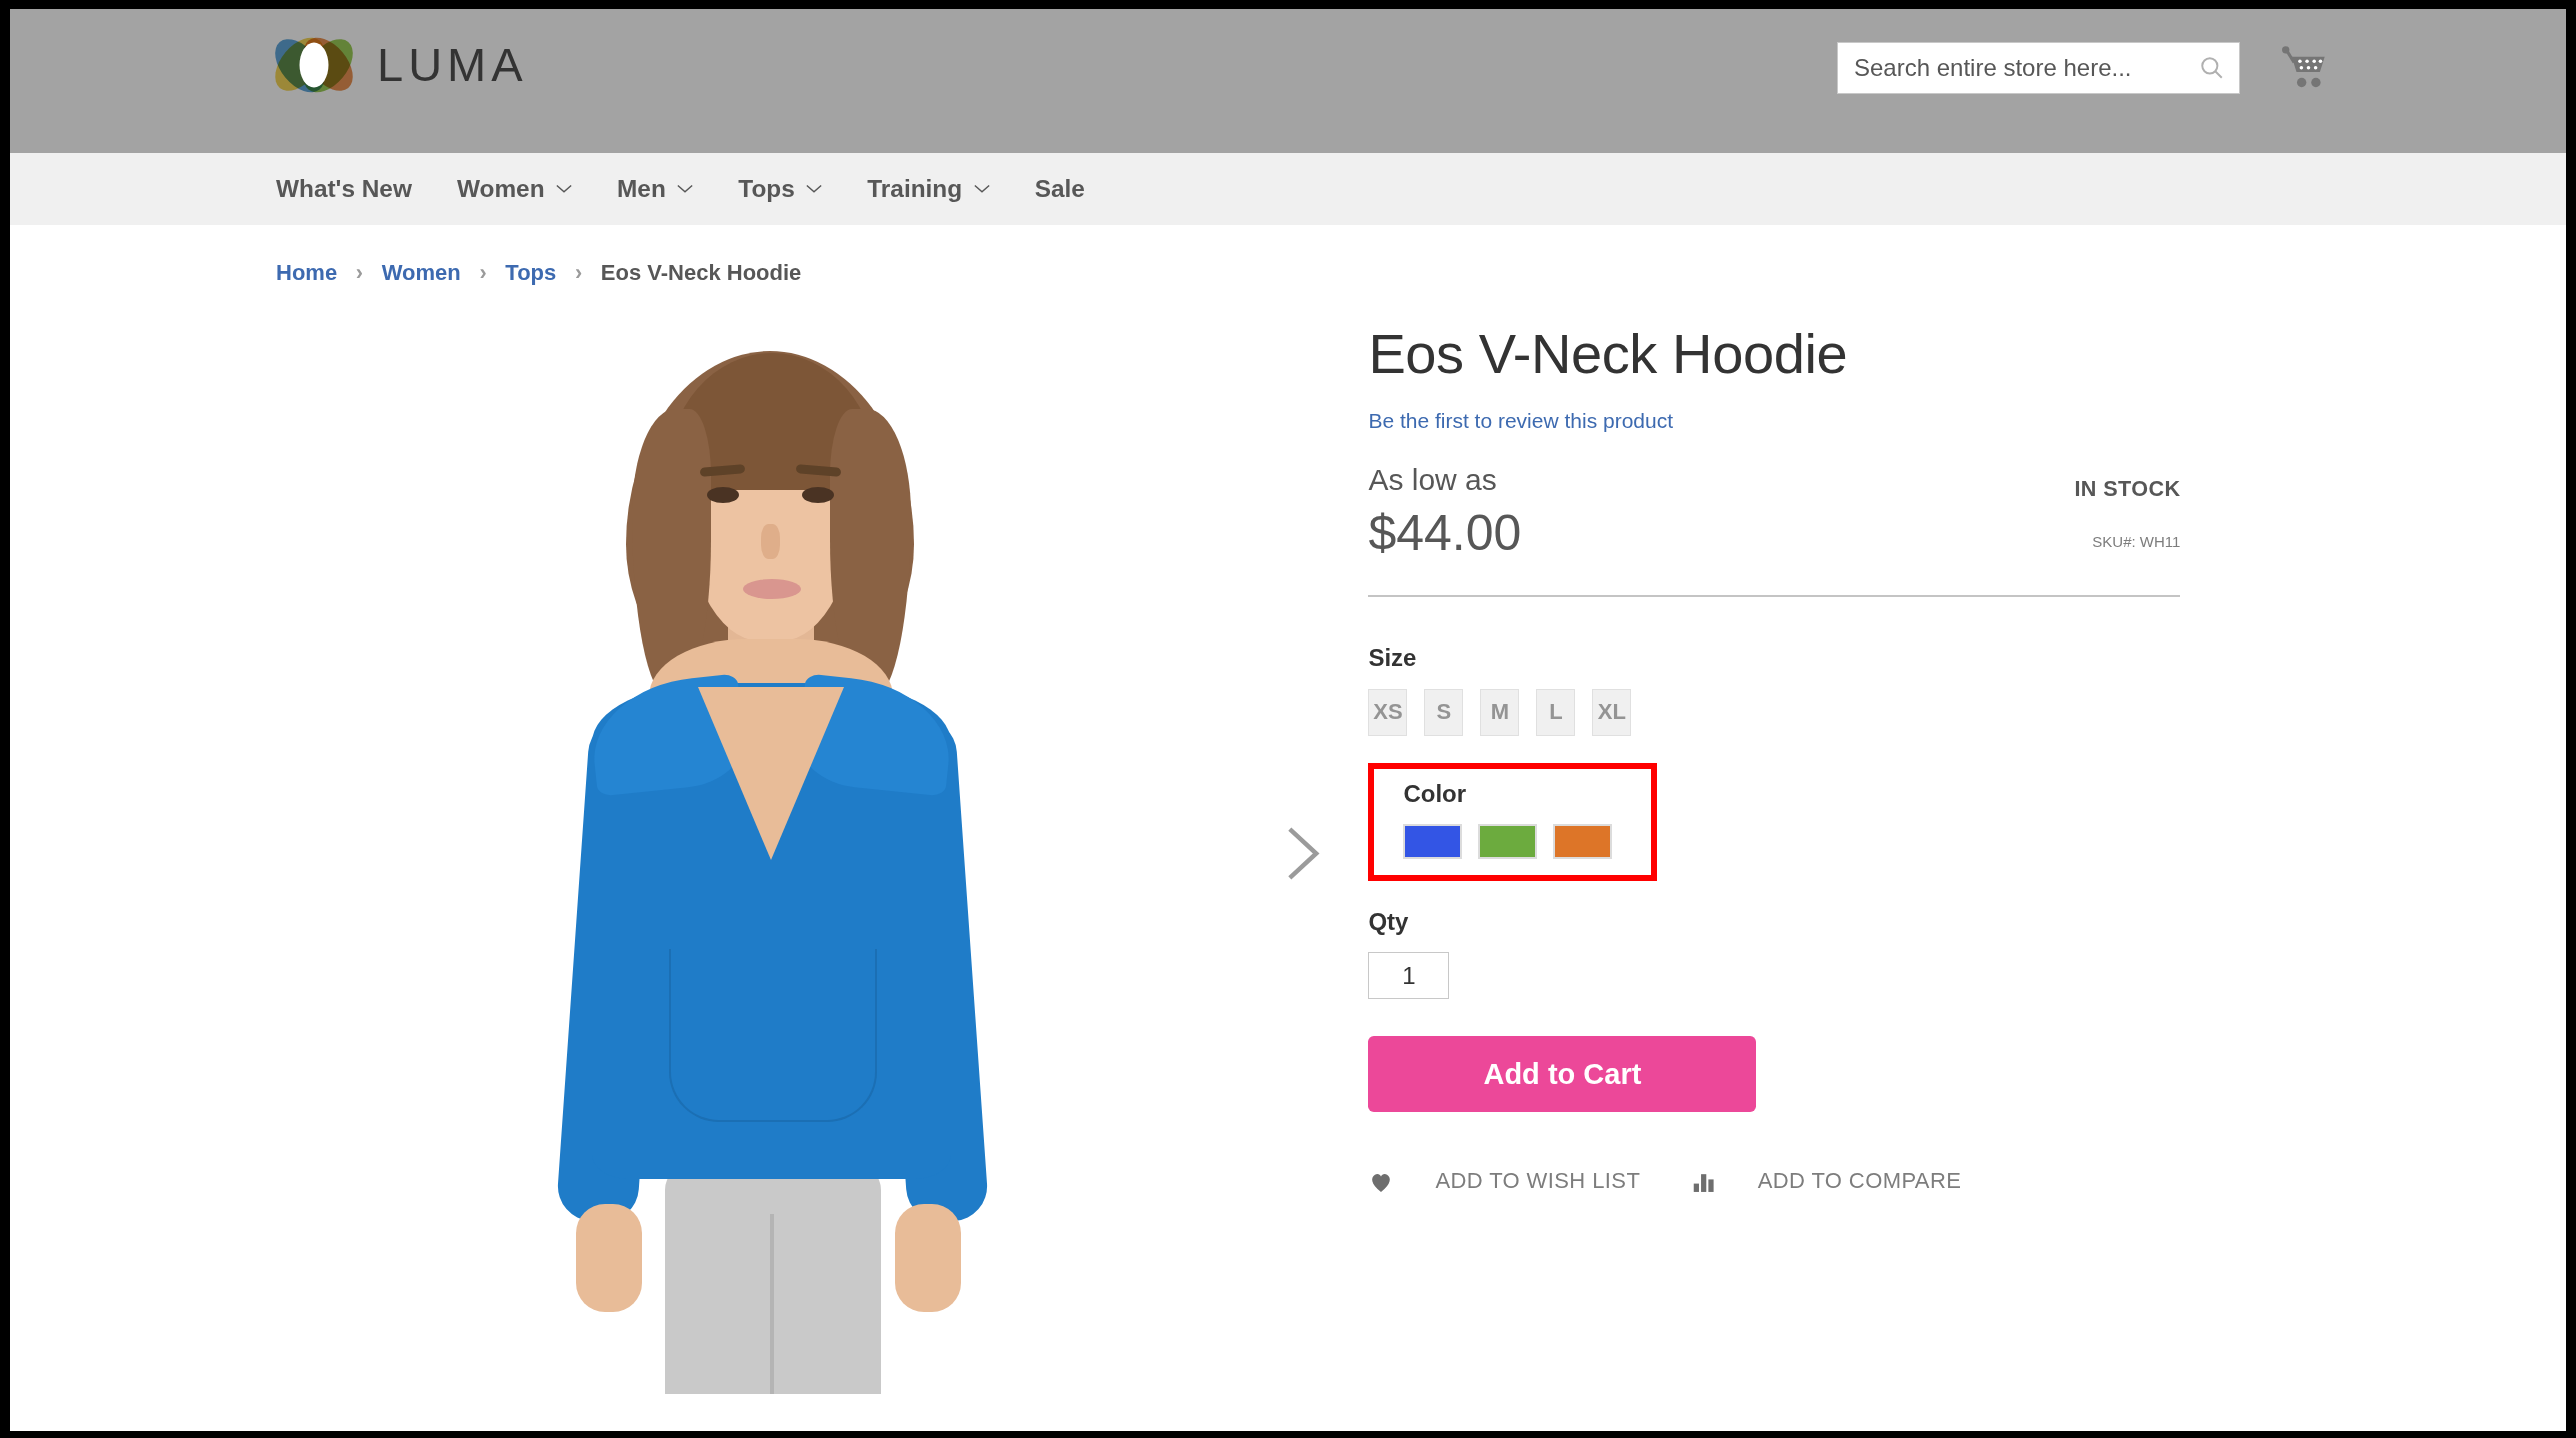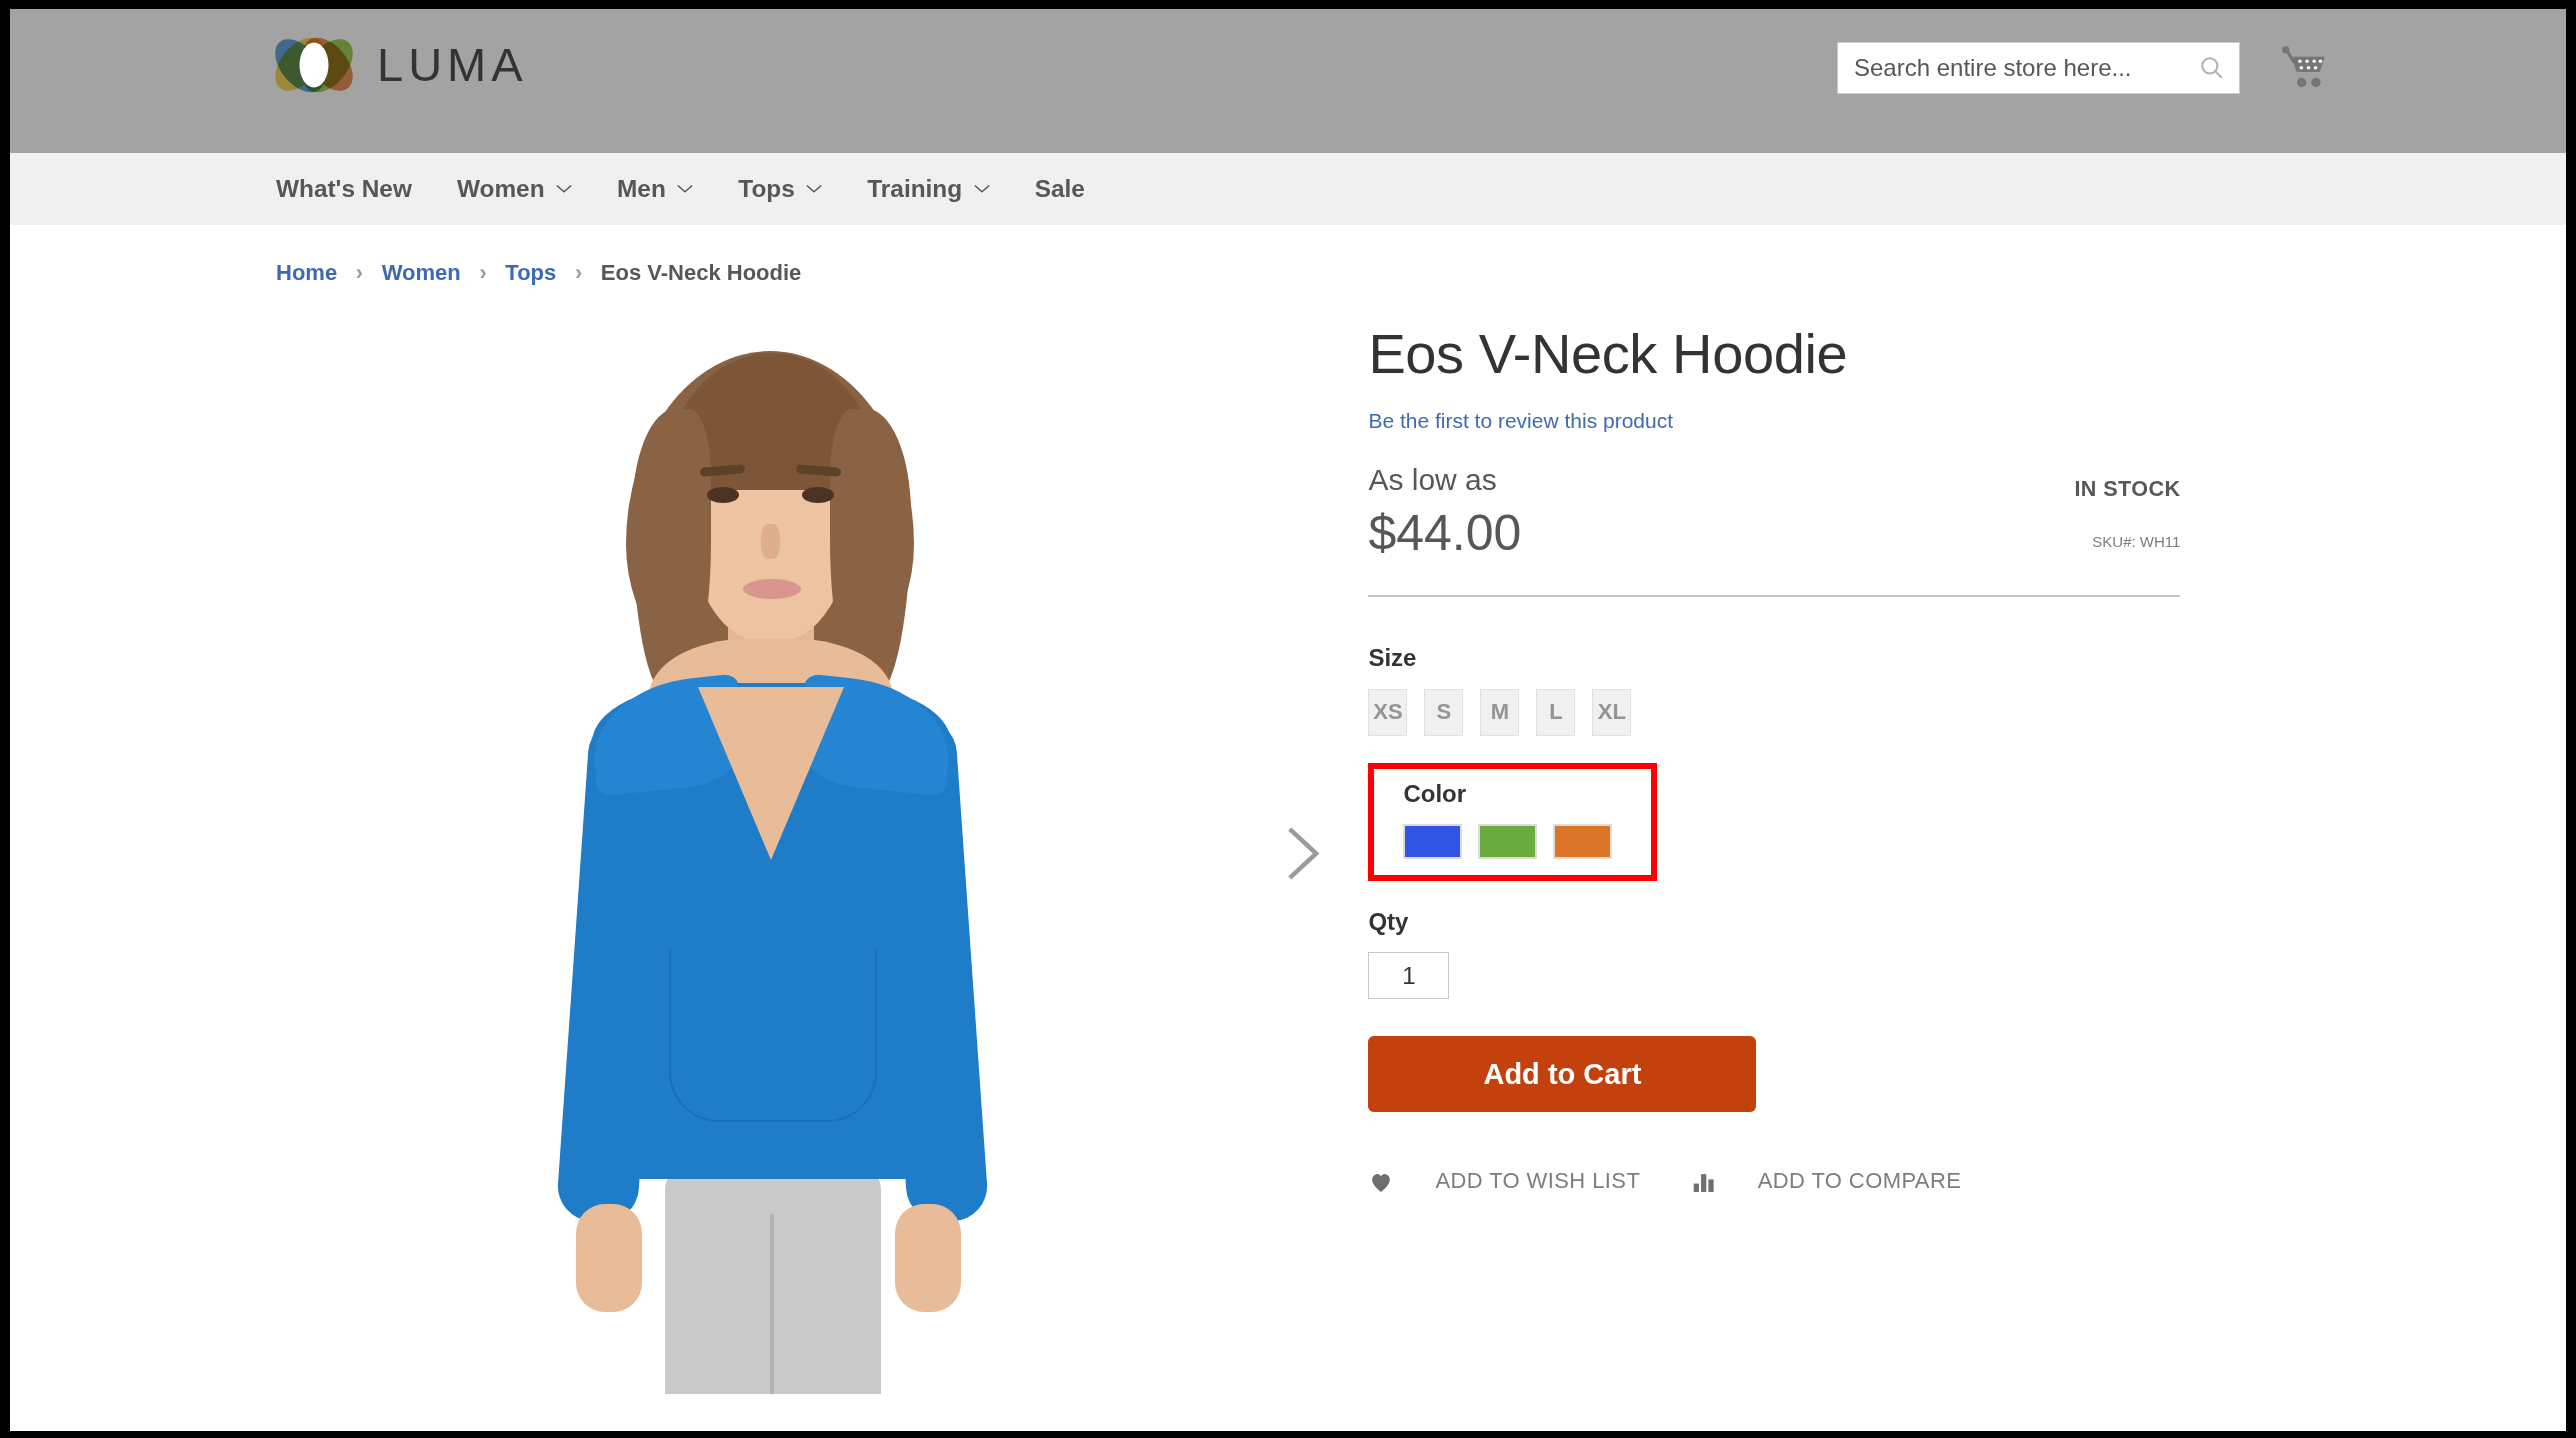--- a/index.html
+++ b/index.html
@@ -275,21 +275,21 @@
     color: #333333;
     text-align: center;
     font-family: "Liberation Sans", sans-serif;
     outline: none;
     background: #fff;
   }
 
   #add-to-cart {
     margin-top: 37px;
     width: 388px; height: 76px;
-    background: #c2410c;
+    background: #ec4899;
     color: #ffffff;
     border: 0; border-radius: 5.8px;
     font-size: 29px; font-weight: bold;
     font-family: "Liberation Sans", sans-serif;
     cursor: pointer;
   }
 
   #secondary-links {
     display: flex; align-items: center;
     margin-top: 56px;

